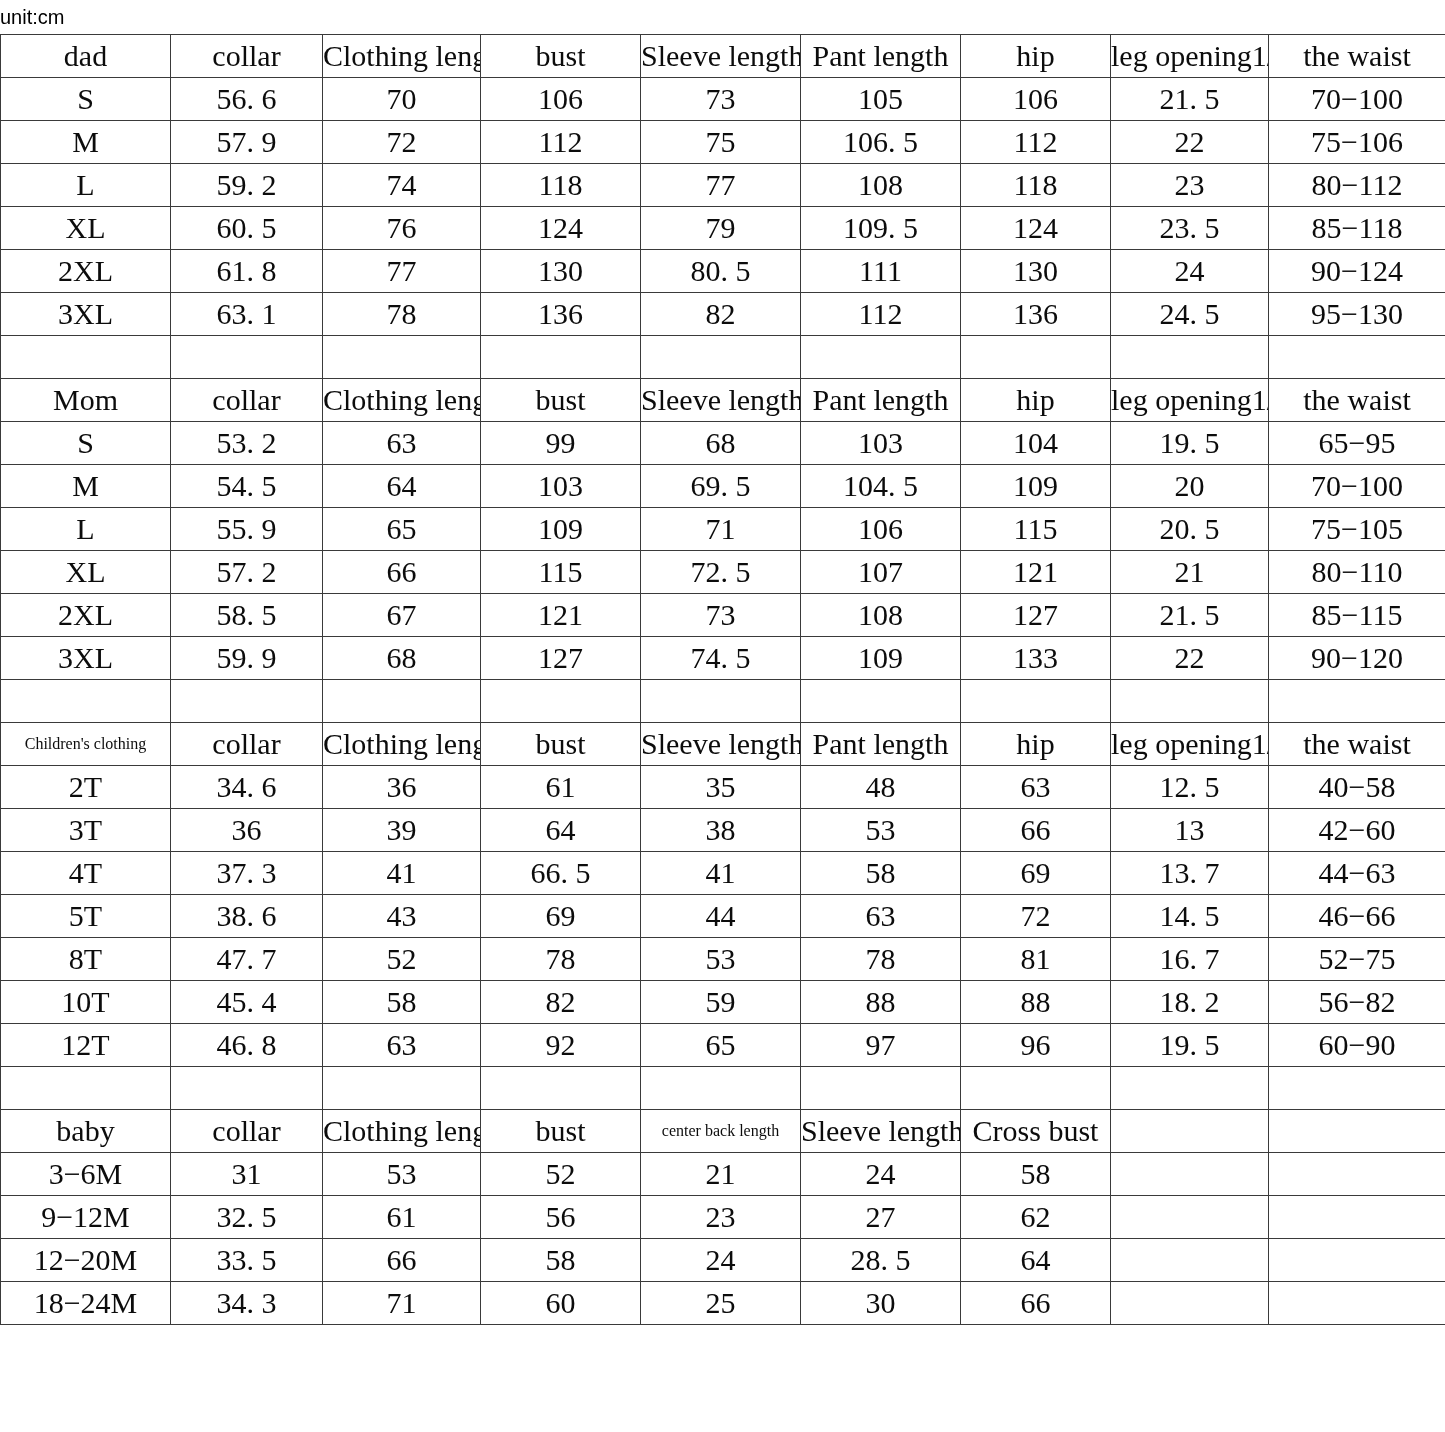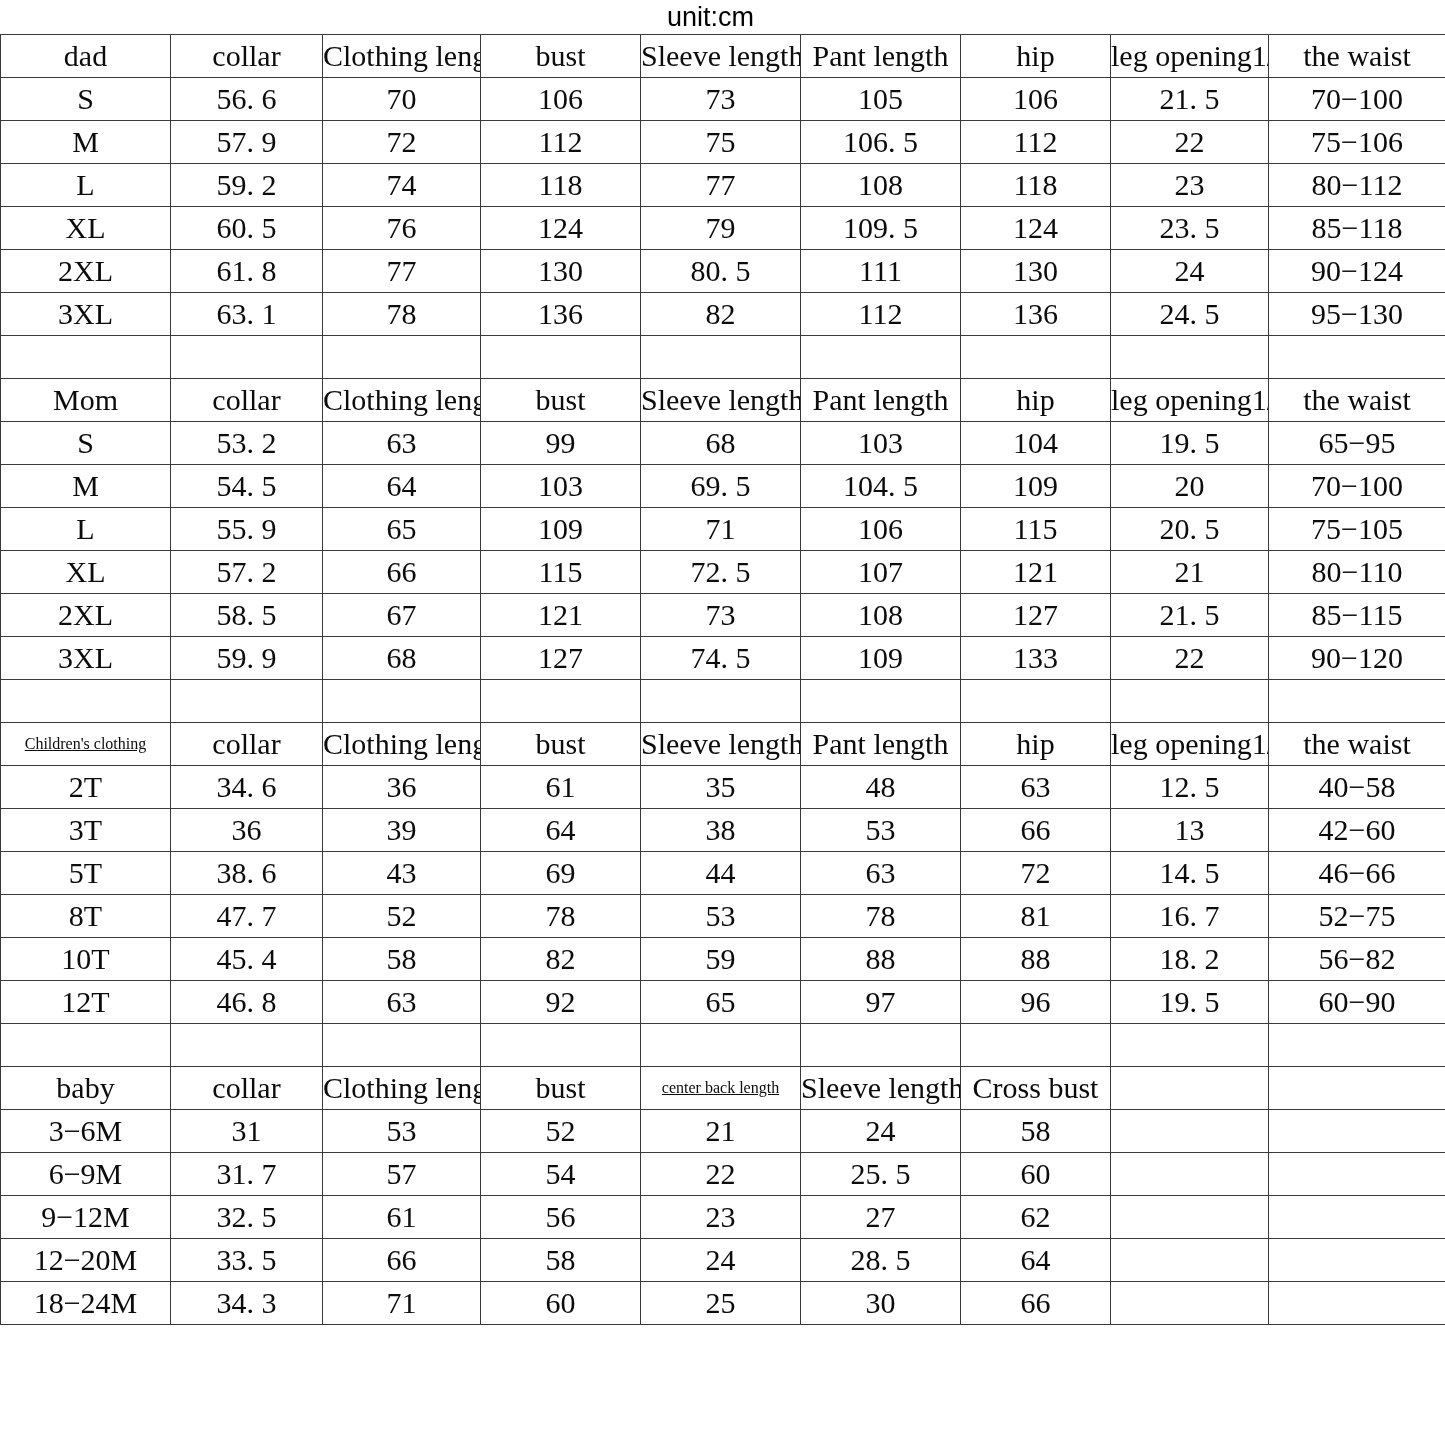--- a/index.html
+++ b/index.html
@@ -9,22 +9,22 @@
   }
   body {
     width: 1445px;
     height: 1432px;
     font-family: "Liberation Serif", serif;
     color: #111111;
     position: relative;
     overflow: hidden;
   }
   .unit-line {
-    text-align: center;
-    font-size: 27px;
+    text-align: left;
+    font-size: 20px;
     font-family: "Liberation Sans", sans-serif;
     padding: 2px 24px 2px 0;
     letter-spacing: 0px;
     color: #000;
     height: 30px;
     line-height: 30px;
   }
   table.size-table {
     border-collapse: collapse;
     width: 1445px;
@@ -57,21 +57,20 @@
   td.header-cell {
     font-size: 22px;
     font-family: "Liberation Sans", sans-serif;
     height: 38px;
     line-height: 38px;
     color: #0c0c0c;
     margin-top: 39px;
   }
   td.header-cell.small {
     font-size: 16px;
-    text-decoration: underline;
   }
   td.spacer {
     border: 1px solid #3a3a3a;
     height: 38px;
   }
   td.blank {
     border: none;
     border-bottom: 1px solid #e6e6e6;
     background: #fff;
   }
@@ -306,20 +305,31 @@
       <td>36</td>
       <td>39</td>
       <td>64</td>
       <td>38</td>
       <td>53</td>
       <td>66</td>
       <td>13</td>
       <td>42−60</td>
     </tr>
     <tr>
+      <td>4T</td>
+      <td>37. 3</td>
+      <td>41</td>
+      <td>66. 5</td>
+      <td>41</td>
+      <td>58</td>
+      <td>69</td>
+      <td>13. 7</td>
+      <td>44−63</td>
+    </tr>
+    <tr>
       <td>5T</td>
       <td>38. 6</td>
       <td>43</td>
       <td>69</td>
       <td>44</td>
       <td>63</td>
       <td>72</td>
       <td>14. 5</td>
       <td>46−66</td>
     </tr>
@@ -385,31 +395,20 @@
       <td>31</td>
       <td>53</td>
       <td>52</td>
       <td>21</td>
       <td>24</td>
       <td>58</td>
       <td class="blank"></td>
       <td class="blank"></td>
     </tr>
     <tr>
-      <td>6−9M</td>
-      <td>31. 7</td>
-      <td>57</td>
-      <td>54</td>
-      <td>22</td>
-      <td>25. 5</td>
-      <td>60</td>
-      <td class="blank"></td>
-      <td class="blank"></td>
-    </tr>
-    <tr>
       <td>9−12M</td>
       <td>32. 5</td>
       <td>61</td>
       <td>56</td>
       <td>23</td>
       <td>27</td>
       <td>62</td>
       <td class="blank"></td>
       <td class="blank"></td>
     </tr>

